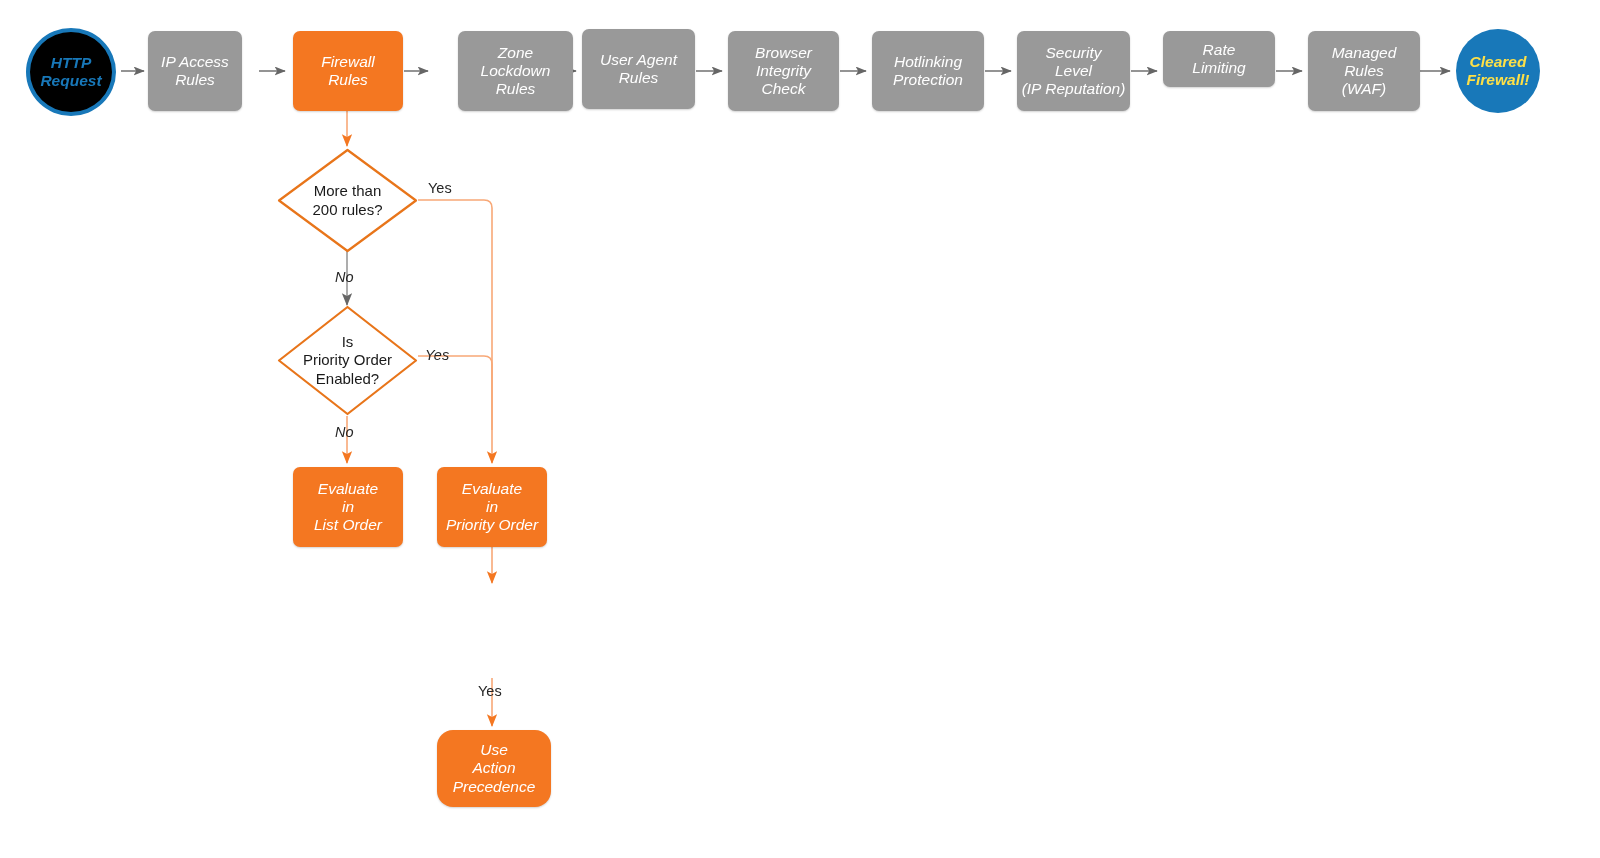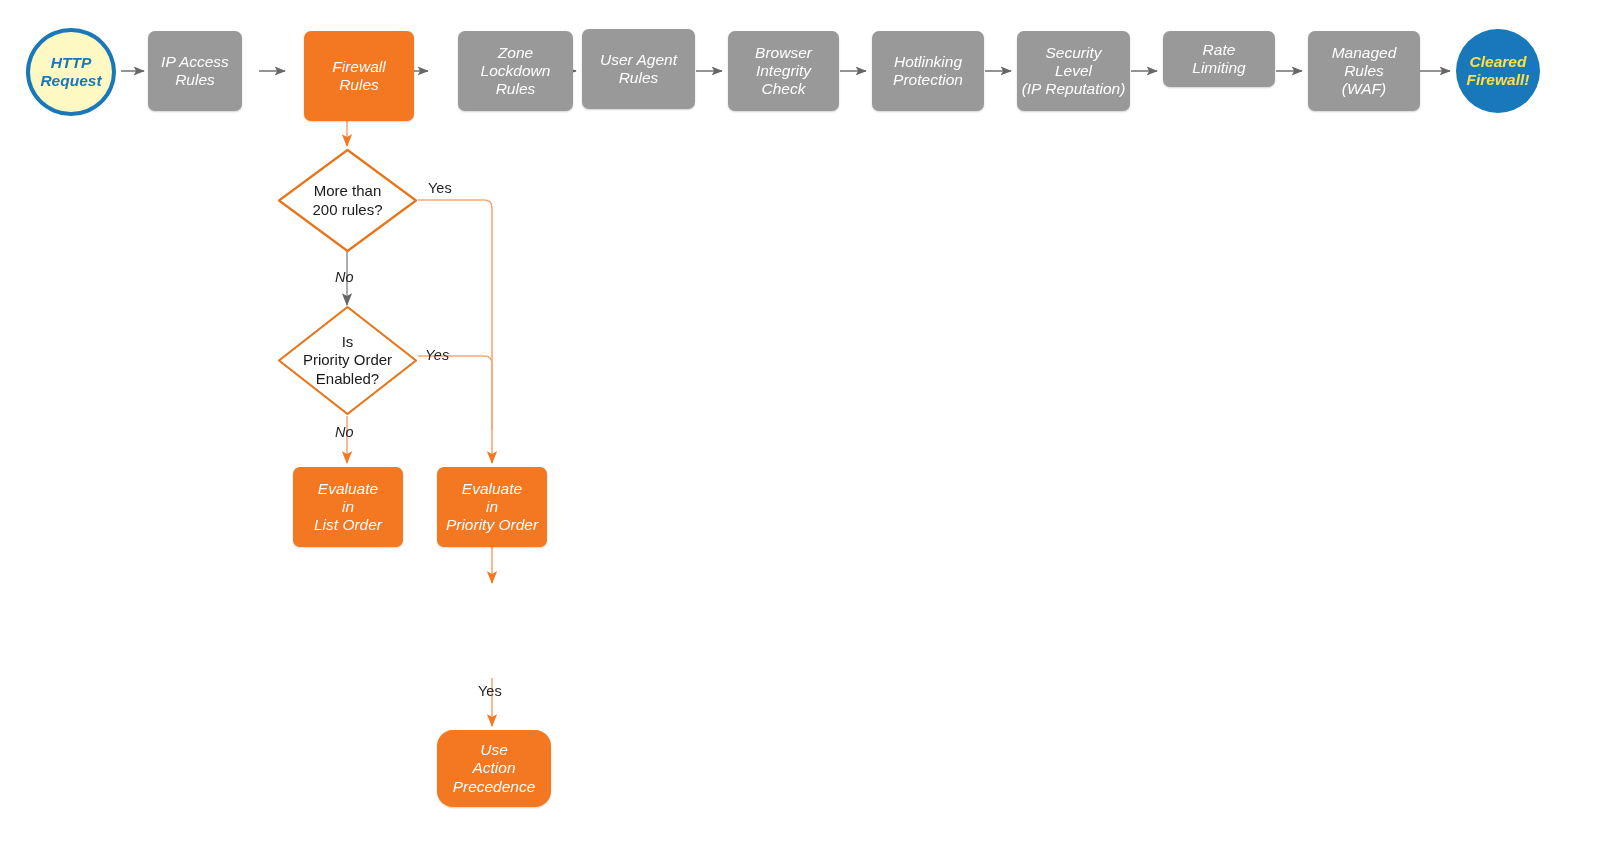--- a/index.html
+++ b/index.html
@@ -56,21 +56,21 @@
   }
 
   
   .circle {
     border-radius: 50%;
     font-weight: bold;
     font-style: italic;
     font-size: 15.5px;
   }
   .circle.start {
-    background: #fef9c3;
+    background: #000000;
     border: 4px solid #1878B9;
     color: #1878B9;
   }
   .circle.end {
     background: #1878B9;
     border: none;
     color: #fde047;
     font-style: italic;
   }
 
@@ -151,21 +151,21 @@
   <div class="node circle start" style="left:26px; top:28px; width:90px; height:88px;">
     <span>HTTP
 Request</span>
   </div>
 
   <div class="node box gray" style="left:148px; top:31px; width:94px; height:80px;">
     <span>IP Access
 Rules</span>
   </div>
 
-  <div class="node box orange" style="left:304px; top:31px; width:110px; height:90px;">
+  <div class="node box orange" style="left:293px; top:31px; width:110px; height:80px;">
     <span>Firewall
 Rules</span>
   </div>
 
   <div class="node box gray" style="left:434px; top:31px; width:115px; height:80px;margin-left:24px;">
     <span>Zone
 Lockdown
 Rules</span>
   </div>
 

